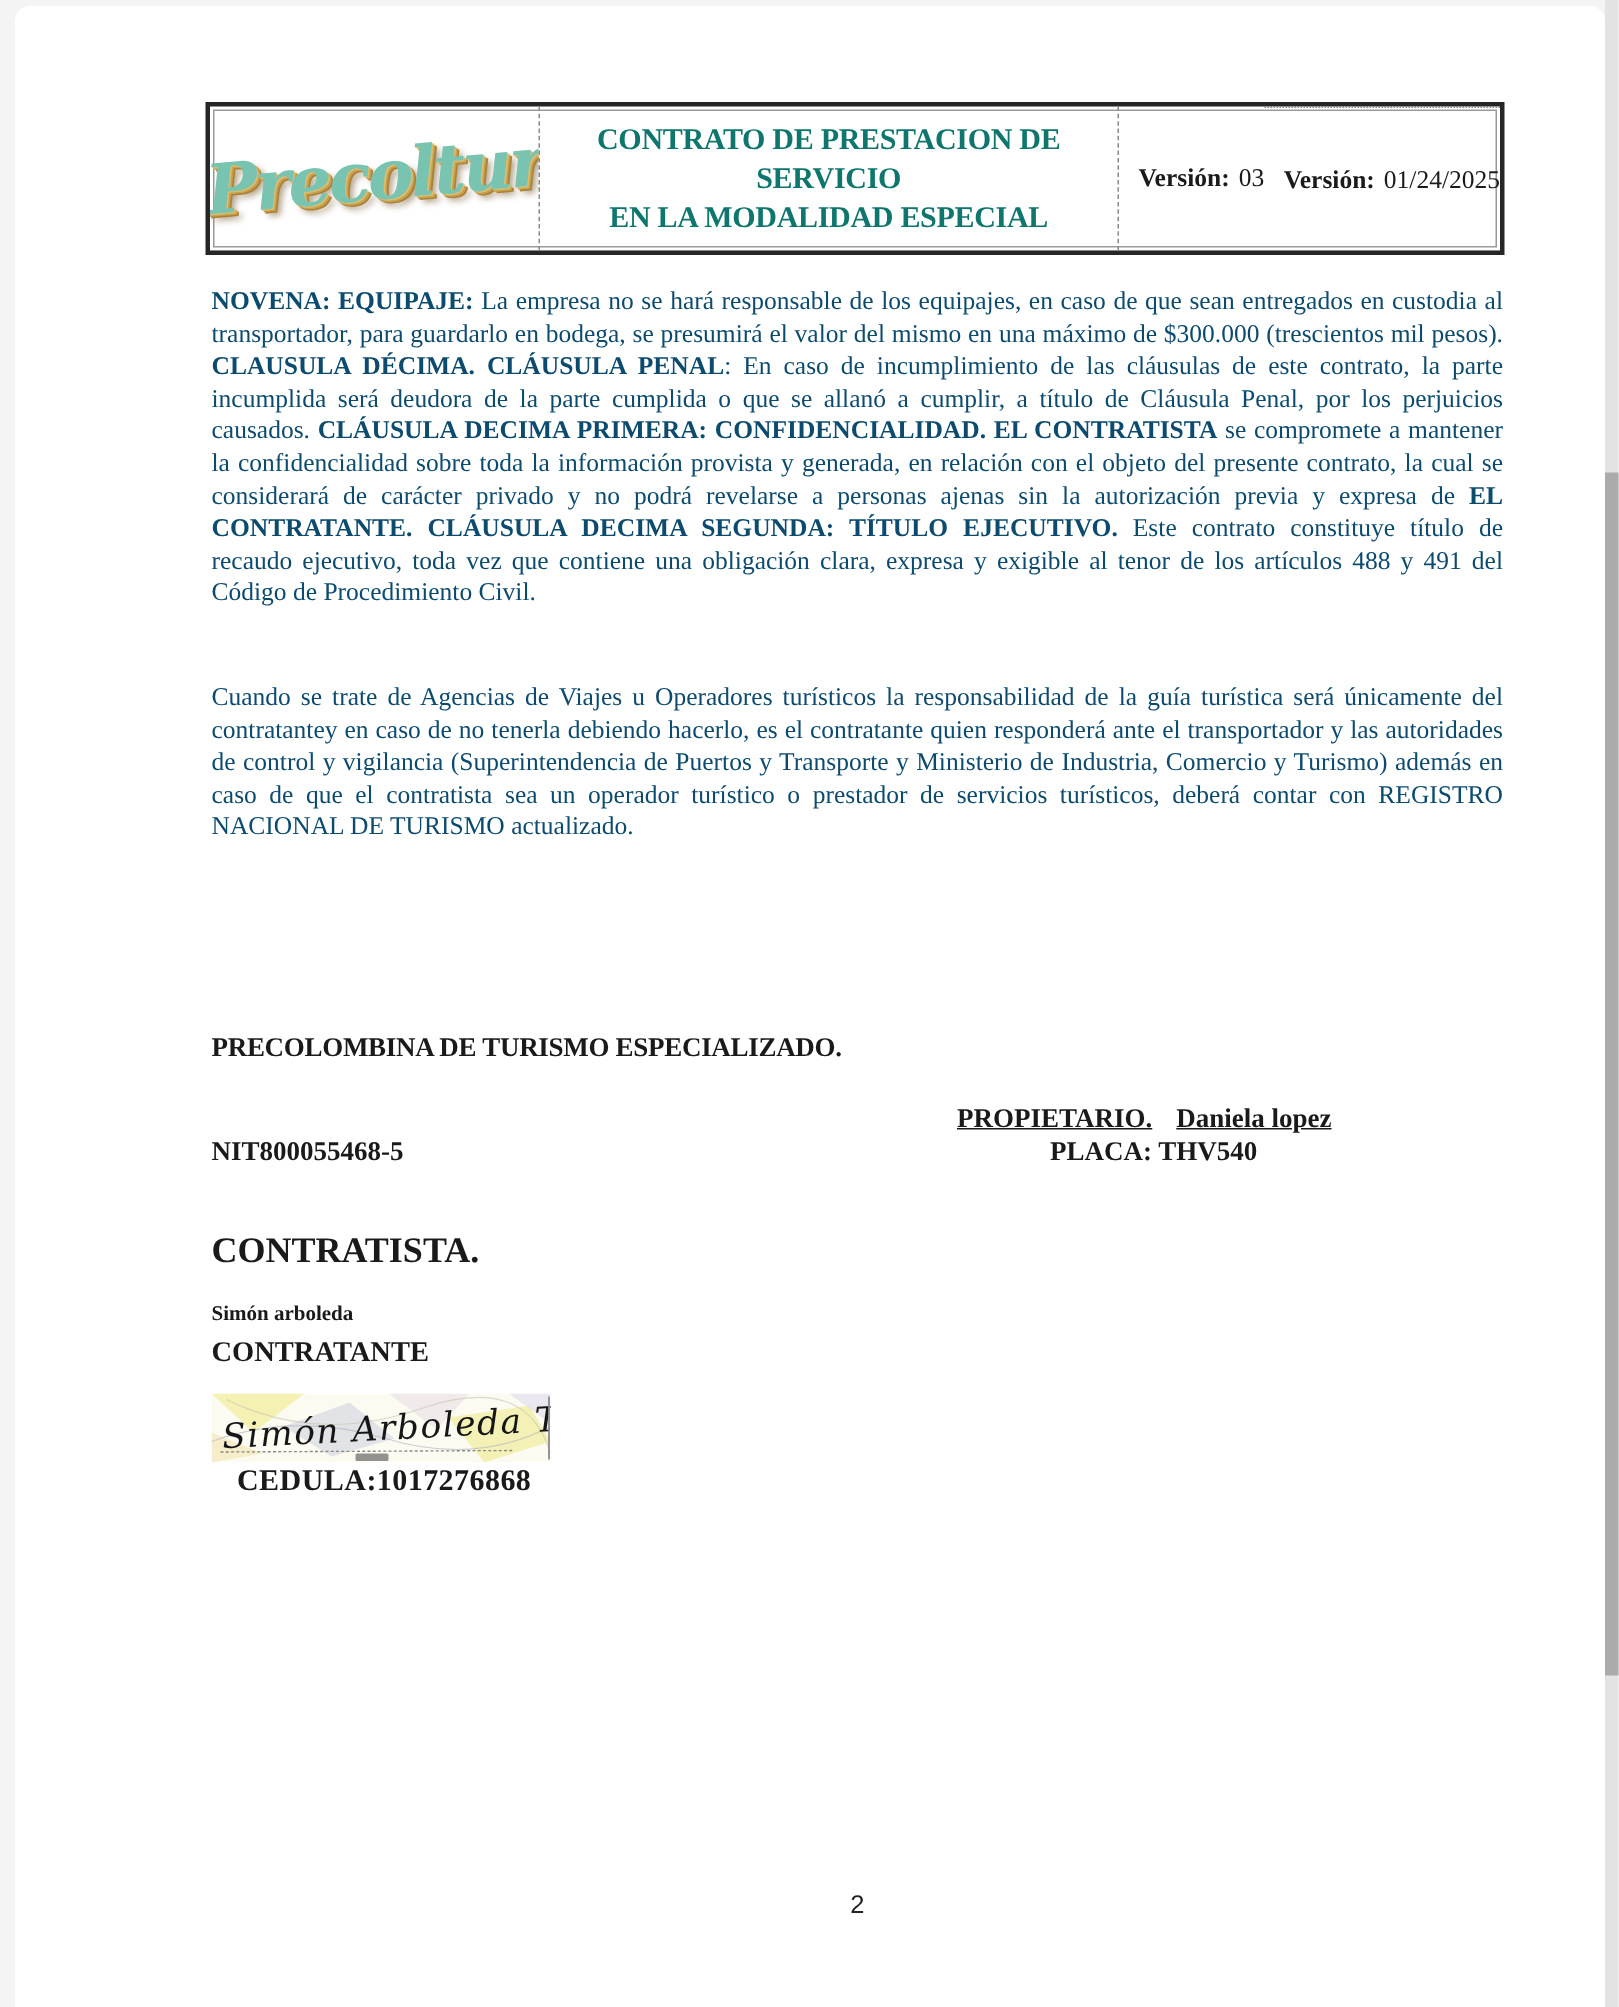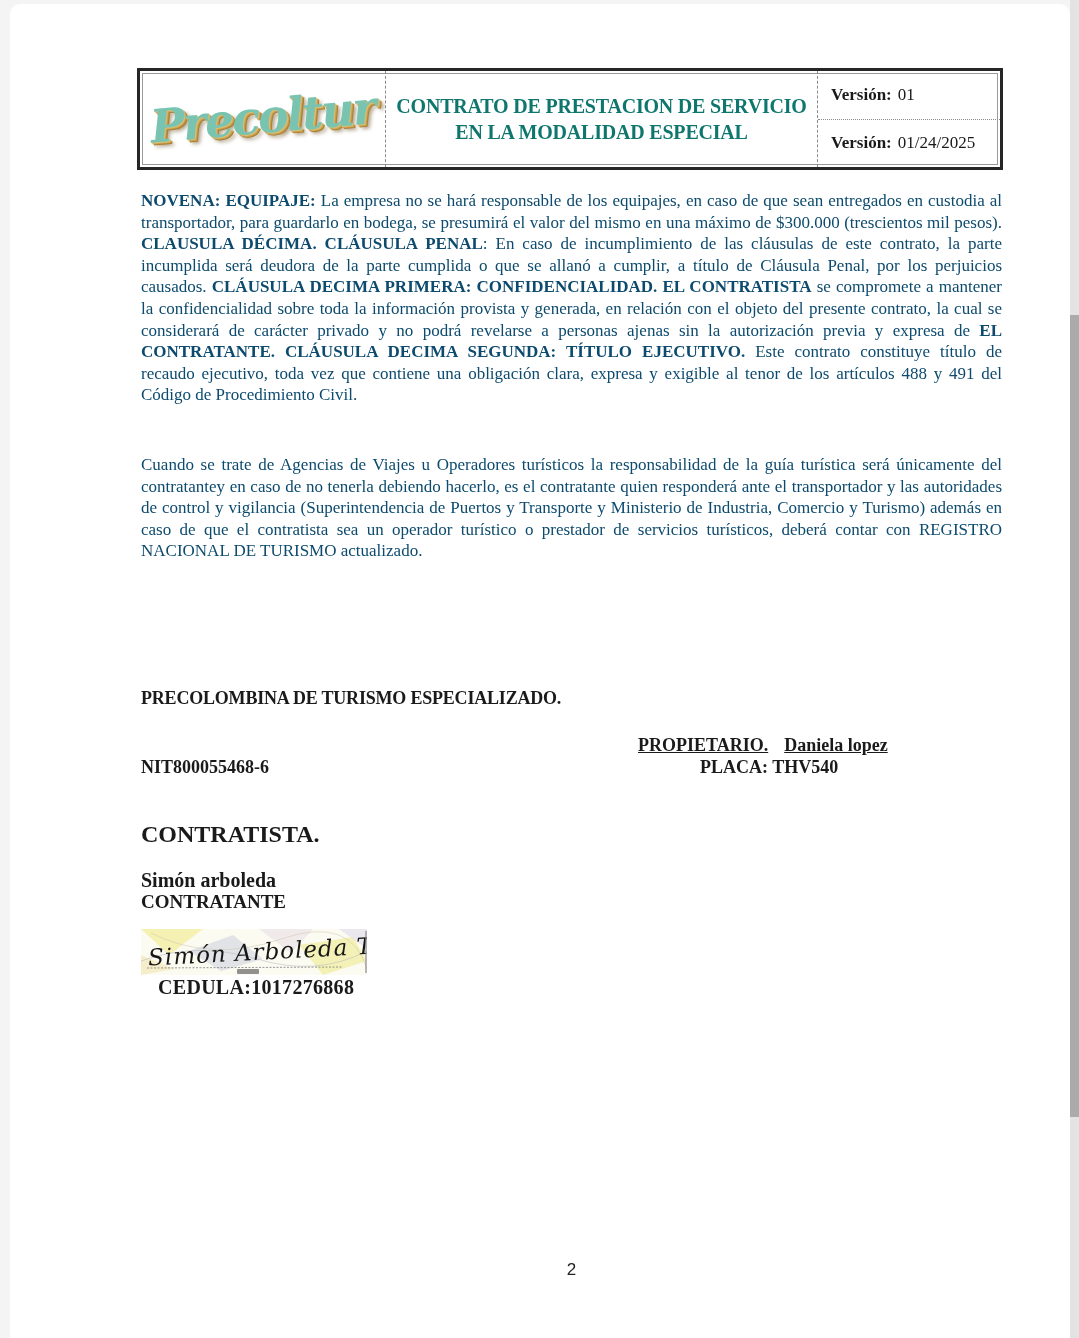--- a/index.html
+++ b/index.html
@@ -46,21 +46,21 @@
   .cell-title {
     width:433px;
     border-left:1px dashed #8a8a8a;
     border-right:1px dashed #8a8a8a;
     display:flex; flex-direction:column; align-items:center; justify-content:center;
     text-align:center;
     font-weight:bold; font-size:20px; line-height:26px;
     letter-spacing:-0.2px;
     color:#0f766e;
   }
-  .cell-version { flex:1; display:flex; flex-direction:column; }
+  .cell-version { flex:1; display:flex; }
   .version-row {
     flex:1; display:flex; align-items:center;
     padding-left:13px; font-size:17px;
   }
   .version-row + .version-row { border-top:1px dotted #8a8a8a; }
   .version-row b { margin-right:6px; }
   
   .para {
     position:absolute; left:0; width:861px;
     font-size:17px; line-height:21.6px;
@@ -69,21 +69,21 @@
   }
   #para1 { top:186px; }
   #para2 { top:450px; }
   .bold-line { position:absolute; left:0; font-weight:bold; white-space:nowrap; }
   #company-line  { top:684px; font-size:18px; letter-spacing:-0.2px; }
   #owner-row     { top:731px; left:497px; font-size:18px;text-decoration:underline; }
   #owner-row .owner-name { margin-left:16px; }
   #nit-row       { top:753px; width:861px; font-size:18px; }
   #plate         { position:absolute; left:559px; top:0; font-weight:bold; white-space:nowrap; }
   #contractor-heading { top:817px; font-size:24px; }
-  #contracting-name   { top:865px; font-size:20px; }
+  #contracting-name   { top:865px; font-size:14px; }
   #contracting-label  { top:887px; font-size:19px; }
   #cedula-line        { top:972px; font-size:20px; letter-spacing:0.3px;margin-left:17px; }
   
   .signature-box {
     position:absolute; left:0; top:925px;
     width:226px; height:46px;
   }
   
   .page-number {
     position:absolute; left:0; top:1256px; width:861px;
@@ -113,40 +113,40 @@
       <div class="cell-logo">
         <span class="logo-script">Precoltur</span>
       </div>
       <div class="cell-title">
         <div>CONTRATO DE PRESTACION DE SERVICIO</div>
         <div>EN LA MODALIDAD ESPECIAL</div>
       </div>
       <div class="cell-version">
         <div class="version-row">
           <b>Versión:</b>
-          <span>01</span>
+          <span>03</span>
         </div>
         <div class="version-row">
           <b>Versión:</b>
           <span>01/24/2025</span>
         </div>
       </div>
     </div>
 
     <p class="para" id="para1"><b>NOVENA: EQUIPAJE: </b><span>La empresa no se hará responsable de los equipajes, en caso de que sean entregados en custodia al transportador, para guardarlo en bodega, se presumirá el valor del mismo en una máximo de $300.000 (trescientos mil pesos). </span><b>CLAUSULA DÉCIMA. CLÁUSULA PENAL</b><span>: En caso de incumplimiento de las cláusulas de este contrato, la parte incumplida será deudora de la parte cumplida o que se allanó a cumplir, a título de Cláusula Penal, por los perjuicios causados. </span><b>CLÁUSULA DECIMA PRIMERA: CONFIDENCIALIDAD. EL CONTRATISTA</b><span> se compromete a mantener la confidencialidad sobre toda la información provista y generada, en relación con el objeto del presente contrato, la cual se considerará de carácter privado y no podrá revelarse a personas ajenas sin la autorización previa y expresa de </span><b>EL CONTRATANTE. CLÁUSULA DECIMA SEGUNDA: TÍTULO EJECUTIVO.</b><span> Este contrato constituye título de recaudo ejecutivo, toda vez que contiene una obligación clara, expresa y exigible al tenor de los artículos 488 y 491 del Código de Procedimiento Civil.</span></p>
     <p class="para" id="para2"><span>Cuando se trate de Agencias de Viajes u Operadores turísticos la responsabilidad de la guía turística será únicamente del contratantey en caso de no tenerla debiendo hacerlo, es el contratante quien responderá ante el transportador y las autoridades de control y vigilancia (Superintendencia de Puertos y Transporte y Ministerio de Industria, Comercio y Turismo) además en caso de que el contratista sea un operador turístico o prestador de servicios turísticos, deberá contar con REGISTRO NACIONAL DE TURISMO actualizado.</span></p>
 
     <div class="bold-line" id="company-line">PRECOLOMBINA DE TURISMO ESPECIALIZADO.</div>
 
     <div class="bold-line" id="owner-row">
       <span>PROPIETARIO.</span><span class="owner-name">Daniela lopez</span>
     </div>
 
     <div class="bold-line" id="nit-row">
-      <span>NIT800055468-6</span>
+      <span>NIT800055468-5</span>
       <span id="plate">PLACA: THV540</span>
     </div>
 
     <div class="bold-line" id="contractor-heading">CONTRATISTA.</div>
     <div class="bold-line" id="contracting-name">Simón arboleda</div>
     <div class="bold-line" id="contracting-label">CONTRATANTE</div>
 
     <div class="signature-box">
       <svg width="226" height="46" viewBox="0 0 226 46">
         <rect x="0" y="0" width="226" height="46" fill="#fcfbf2"></rect>

